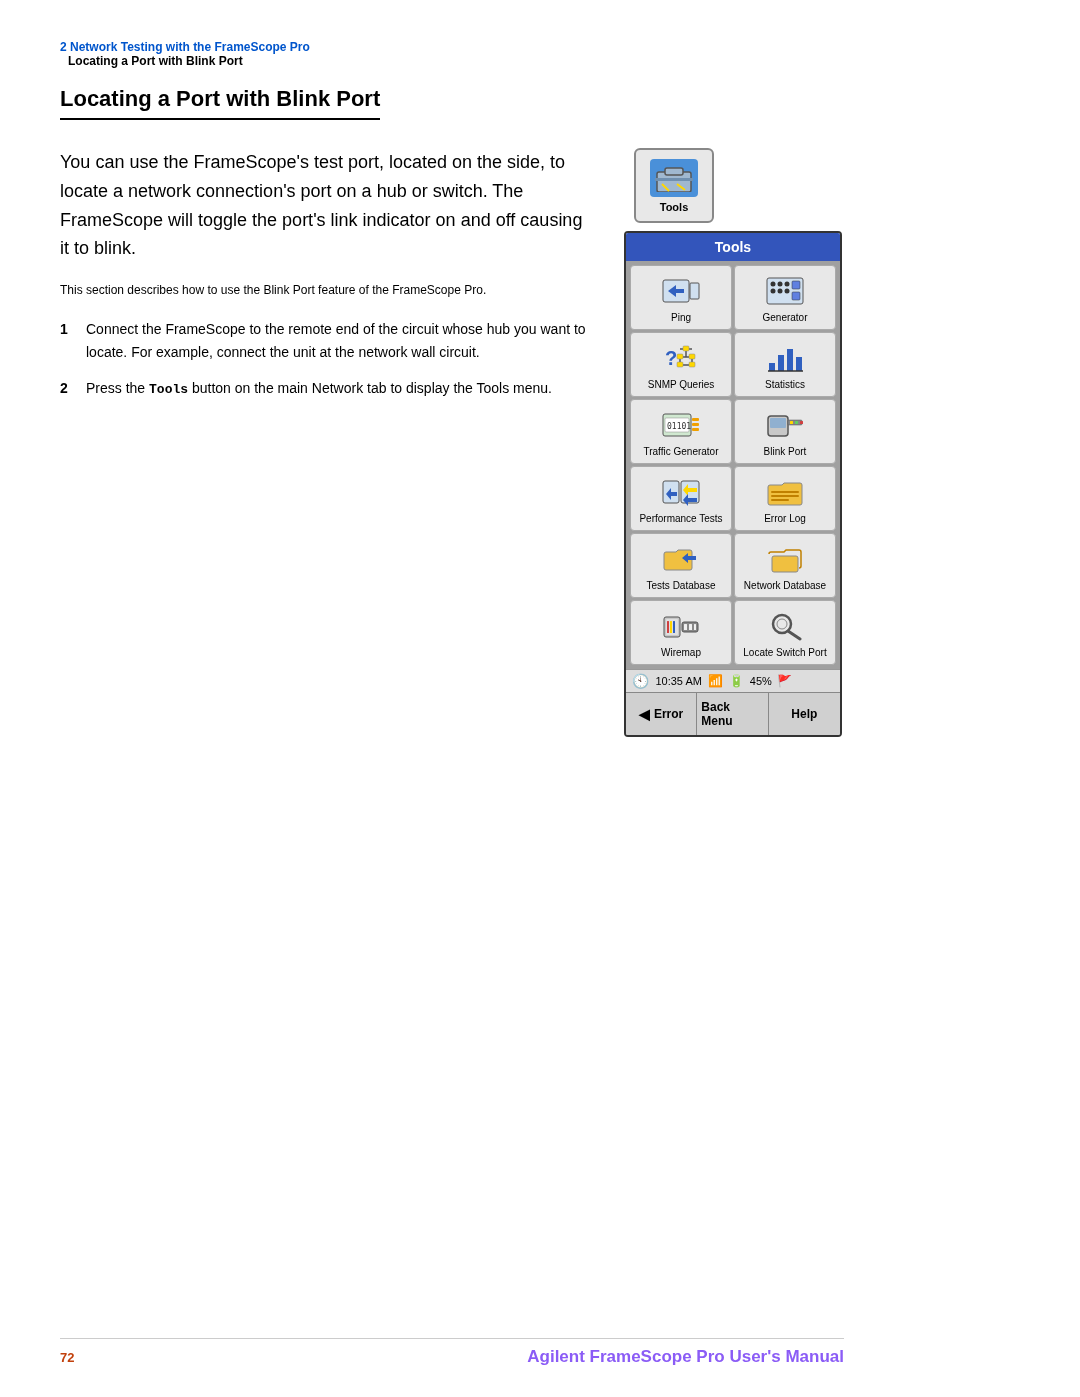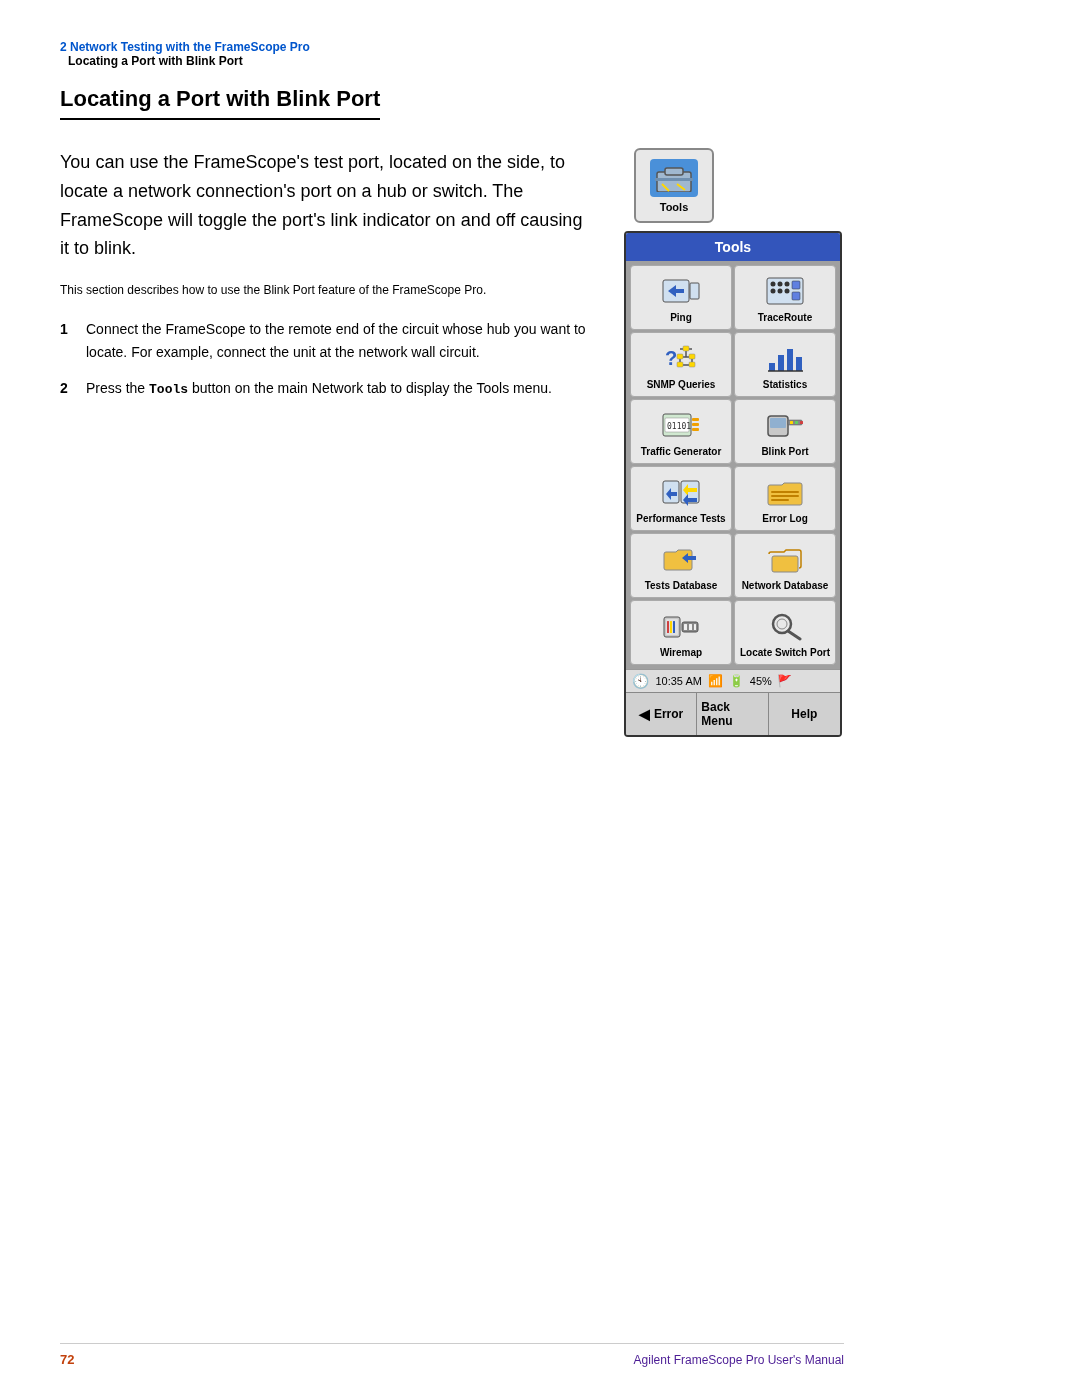--- a/index.html
+++ b/index.html
@@ -183,21 +183,21 @@
       height: 36px;
       margin-bottom: 3px;
       display: flex;
       align-items: center;
       justify-content: center;
       font-size: 20px;
     }
 
     .tool-name {
       font-size: 10px;
-      font-weight: bold;
+      font-weight: normal;
       color: #000;
       text-align: center;
       line-height: 1.2;
     }
 
     
     .status-bar {
       background: #ddd;
       display: flex;
       align-items: center;
@@ -258,23 +258,23 @@
       padding-top: 8px;
     }
 
     .footer-page-num {
       font-size: 13px;
       font-weight: bold;
       color: #c2410c;
     }
 
     .footer-title {
-      font-size: 12px;
-      font-weight: normal;
-      color: #4c1d95;
+      font-size: 17px;
+      font-weight: bold;
+      color: #8b5cf6;
     }
   </style>
 </head>
 <body>
 
 <div class="page-container">
 
   
   <div class="breadcrumb-area">
     <div class="breadcrumb-line1">2    Network Testing with the FrameScope Pro</div>
@@ -347,21 +347,21 @@
                 <circle cx="7" cy="8" r="2.5" fill="#333"></circle>
                 <circle cx="14" cy="8" r="2.5" fill="#333"></circle>
                 <circle cx="21" cy="8" r="2.5" fill="#333"></circle>
                 <circle cx="7" cy="15" r="2.5" fill="#333"></circle>
                 <circle cx="14" cy="15" r="2.5" fill="#333"></circle>
                 <circle cx="21" cy="15" r="2.5" fill="#333"></circle>
                 <rect x="26" y="5" width="8" height="8" rx="1" fill="#6080e0" stroke="#333" stroke-width="0.5"></rect>
                 <rect x="26" y="16" width="8" height="8" rx="1" fill="#6080e0" stroke="#333" stroke-width="0.5"></rect>
               </svg>
             </div>
-            <span class="tool-name">TraceRoute</span>
+            <span class="tool-name">Generator</span>
           </div>
 
           <div class="tool-cell">
             <div class="tool-icon">
               <svg width="38" height="30">
 
                 <text x="3" y="22" font-size="20" fill="#3060c0" font-weight="bold">?</text>
                 <line x1="18" y1="6" x2="30" y2="6" stroke="#555" stroke-width="1.5"></line>
                 <line x1="24" y1="6" x2="24" y2="14" stroke="#555" stroke-width="1.5"></line>
                 <line x1="18" y1="14" x2="30" y2="14" stroke="#555" stroke-width="1.5"></line>

